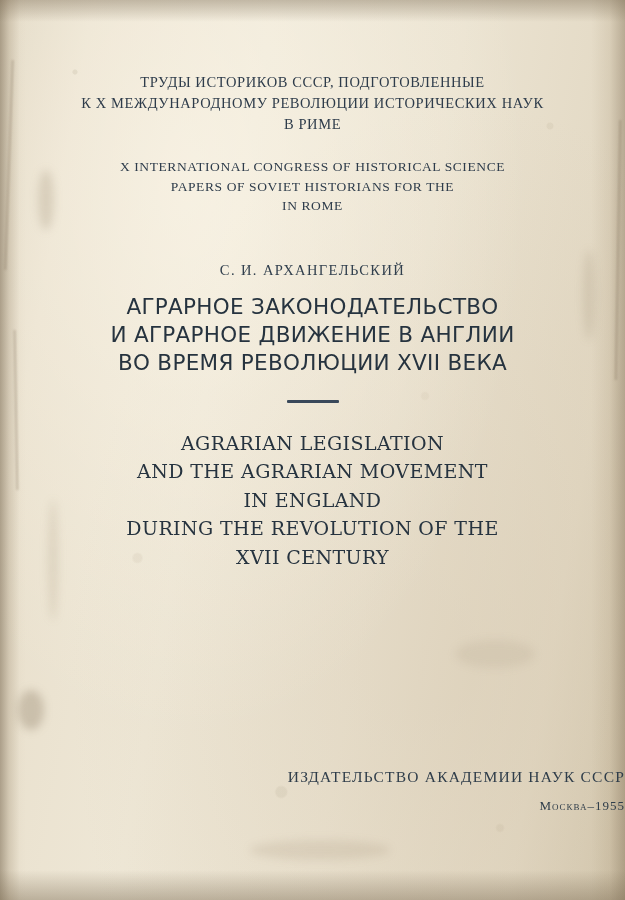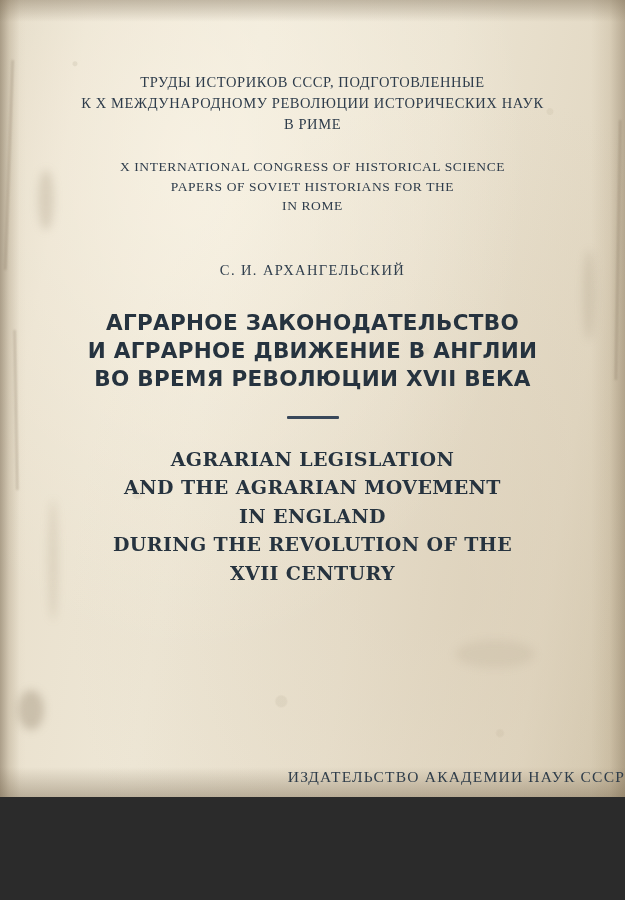--- a/index.html
+++ b/index.html
@@ -10,21 +10,21 @@
   body {
     width: 625px;
     height: 900px;
     overflow: hidden;
     font-family: "Liberation Serif", serif;
   }
 
   #book-cover {
     position: relative;
     width: 625px;
-    height: 797px;
+    height: 900px;
     background:
       radial-gradient(ellipse at 30% 20%, rgba(255,250,238,0.55) 0%, rgba(255,250,238,0) 55%),
       radial-gradient(ellipse at 75% 75%, rgba(214,200,176,0.45) 0%, rgba(214,200,176,0) 60%),
       linear-gradient(100deg, #ded4bf 0%, #e9e0cd 12%, #eee7d6 35%, #ebe3d1 60%, #e2d8c3 85%, #cfc3a9 100%);
     box-sizing: border-box;
     overflow: hidden;
   }
 
   
   .grain {
@@ -122,23 +122,23 @@
   .author-ru {
     margin-top: 46px;
     font-size: 14.5px;
     font-variant: small-caps;
     letter-spacing: 1.4px;
     color: #32404e;
   }
 
   
   .title-ru {
-    margin-top: 30px;
+    margin-top: 14px;
     font-family: "DejaVu Sans", sans-serif;
-    font-weight: bold;
+    font-weight: normal;
     font-size: 21.5px;
     line-height: 1.32;
     letter-spacing: .3px;
     color: #26333f;
   }
 
   
   .rule {
     width: 52px;
     height: 3px;
@@ -152,21 +152,21 @@
     font-size: 13.5px;
     font-variant: small-caps;
     letter-spacing: 1.6px;
     color: #32404e;
   }
 
   
   .title-en {
     margin-top: 26px;
     font-family: "DejaVu Serif", serif;
-    font-weight: bold;
+    font-weight: normal;
     font-size: 19px;
     line-height: 1.5;
     letter-spacing: .4px;
     color: #26333f;
   }
 
   
   .imprint {
     position: absolute;
     left: 0; right: 0;

